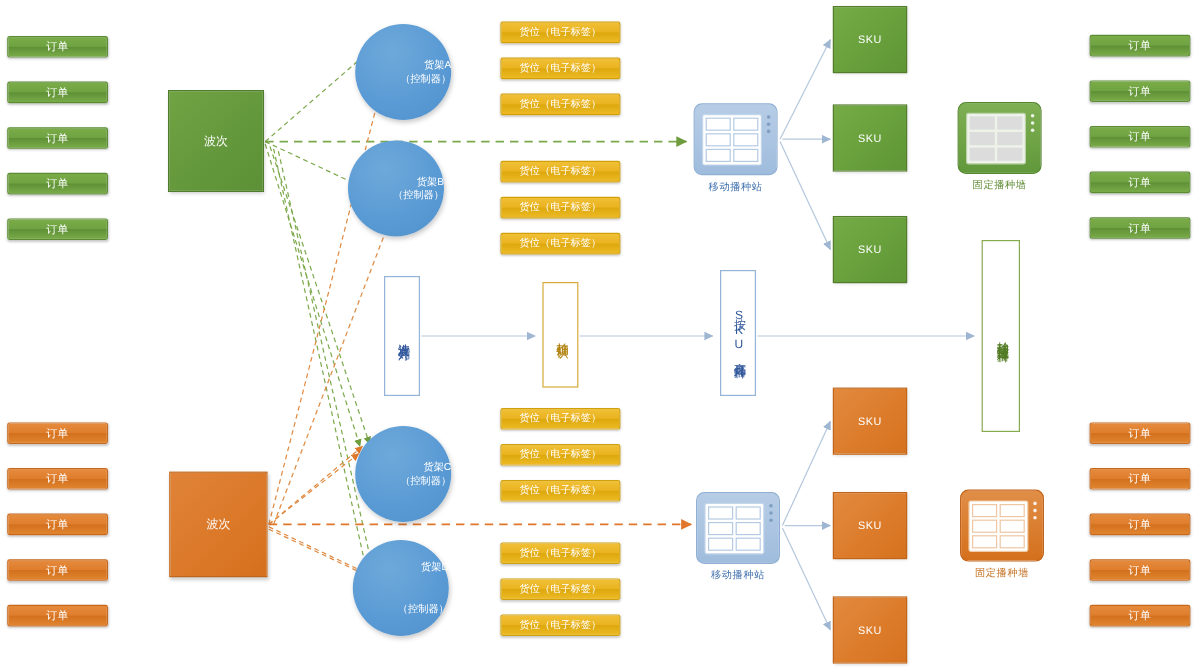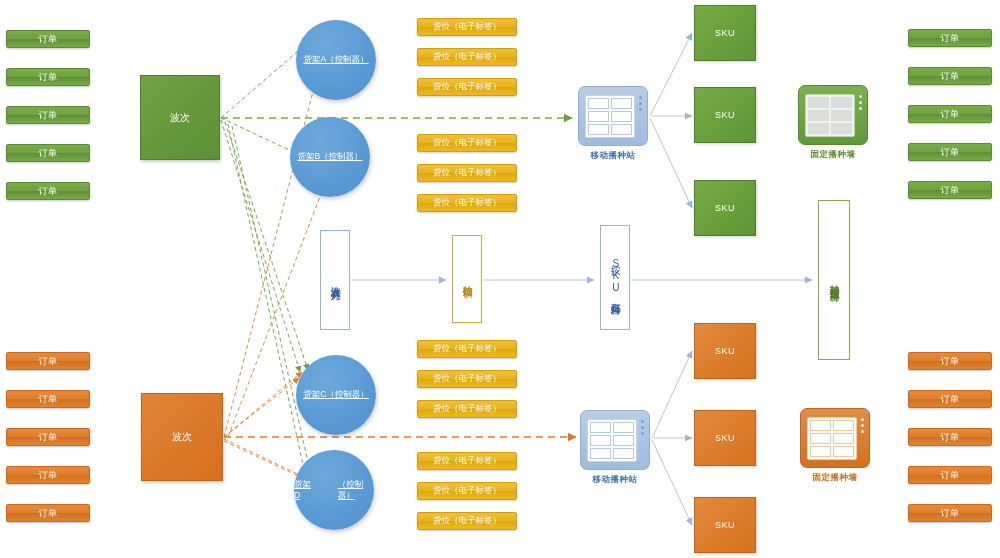--- a/index.html
+++ b/index.html
@@ -55,23 +55,23 @@
     border: 1px solid #bf6418;
   }
 
   
   .shelf {
     position: absolute;
     width: 80px; height: 80px;
     border-radius: 50%;
     background: radial-gradient(circle at 38% 30%, #6ea9d9 0%, #5b9bd5 55%, #4f90cb 100%);
     box-shadow: 1px 2px 4px rgba(0,0,0,0.22);
-    display: flex; 
-    align-items: center; justify-content: center;
-    color: #ffffff; font-size: 8.5px; line-height: 1.35; text-decoration: underline;
+    display: flex; flex-direction: column;
+    align-items: flex-end; justify-content: center;
+    color: #ffffff; font-size: 8.5px; line-height: 1.35;
   }
 
   
   .slot-label {
     position: absolute;
     width: 100px; height: 18px;
     border-radius: 2px;
     display: flex; align-items: center; justify-content: center;
     font-size: 8.5px; color: #ffffff;
     background: linear-gradient(to bottom, #f0c036 0%, #eab320 48%, #dda80c 52%, #edba26 100%);
@@ -146,21 +146,20 @@
     position: absolute; right: 5px; top: 9px;
     display: flex; flex-direction: column; gap: 3px;
   }
   .device-dots i { display: block; width: 3px; height: 3px; border-radius: 50%; background: rgba(255,255,255,0.85); }
   .dev-blue .device-dots i { background: #7f9fc2; }
   .device-caption {
     margin-top: 4px;
     font-size: 8.5px;
     letter-spacing: 0.5px;
     white-space: nowrap;
-    font-weight: bold;
   }
   .cap-blue  { color: #3f6fae; }
   .cap-green { color: #5f8a34; }
   .cap-orange{ color: #c4701f; }
 </style>
 </head>
 <body>
 
 <div id="canvas">
 

